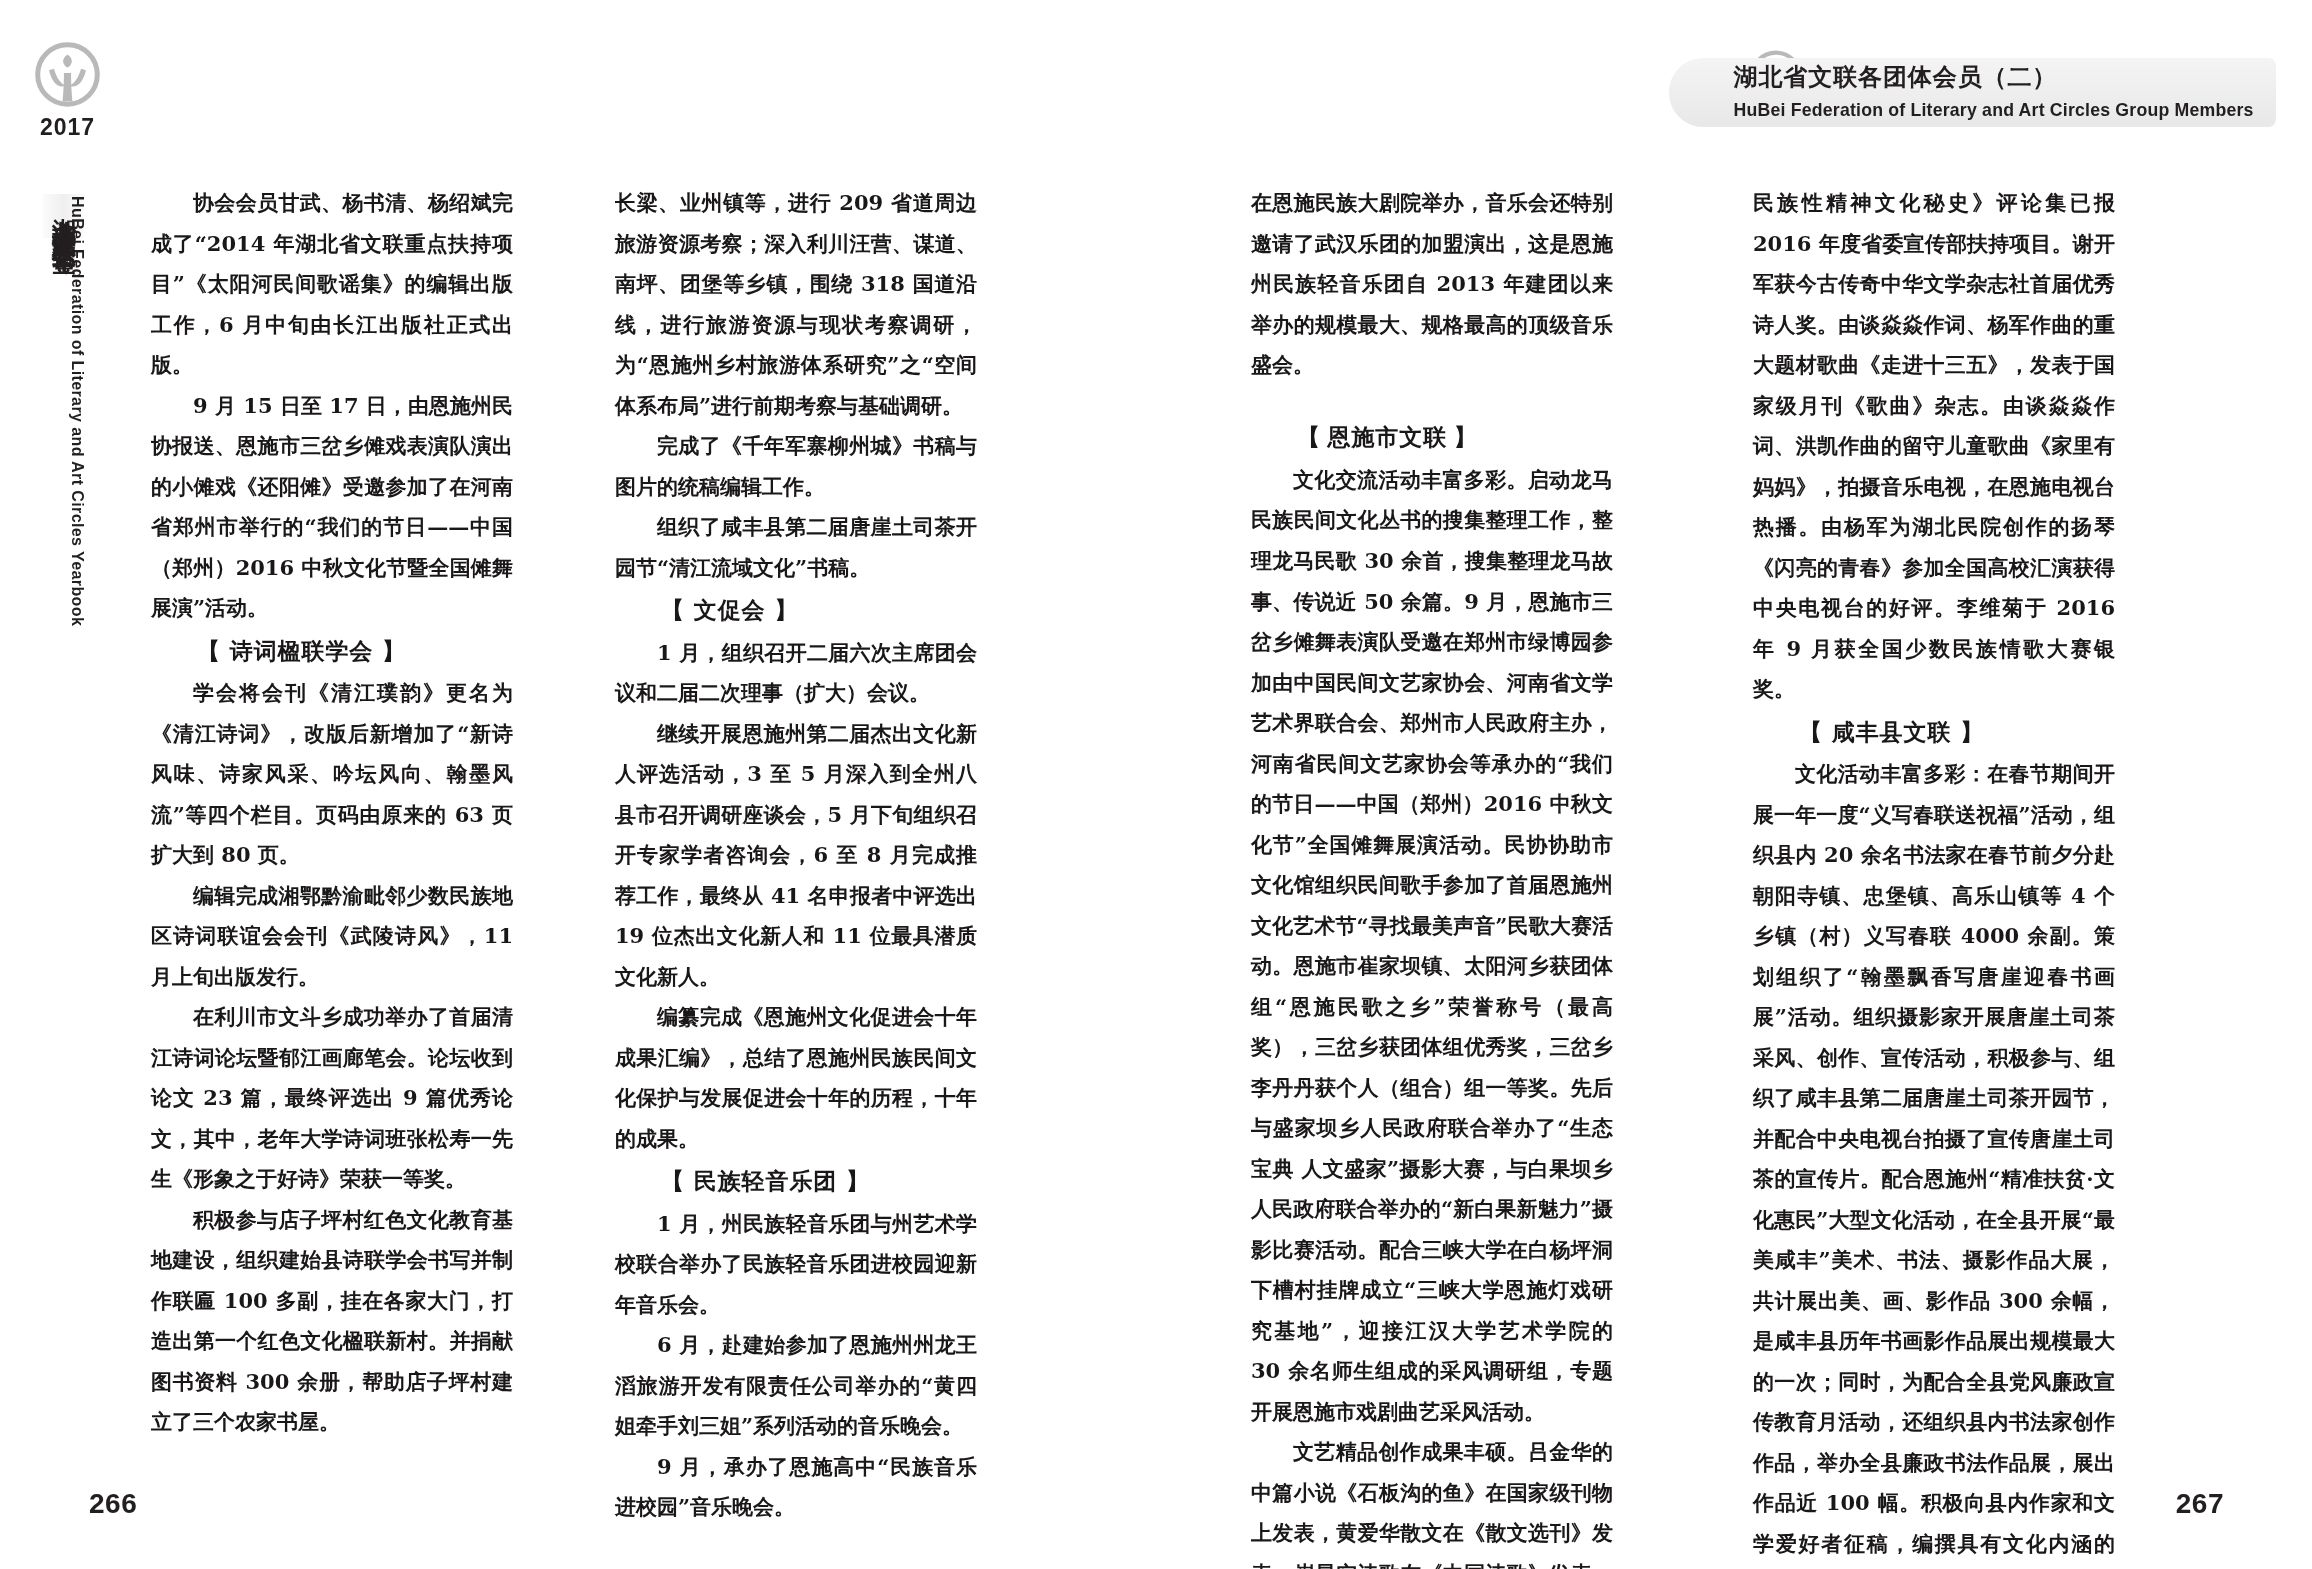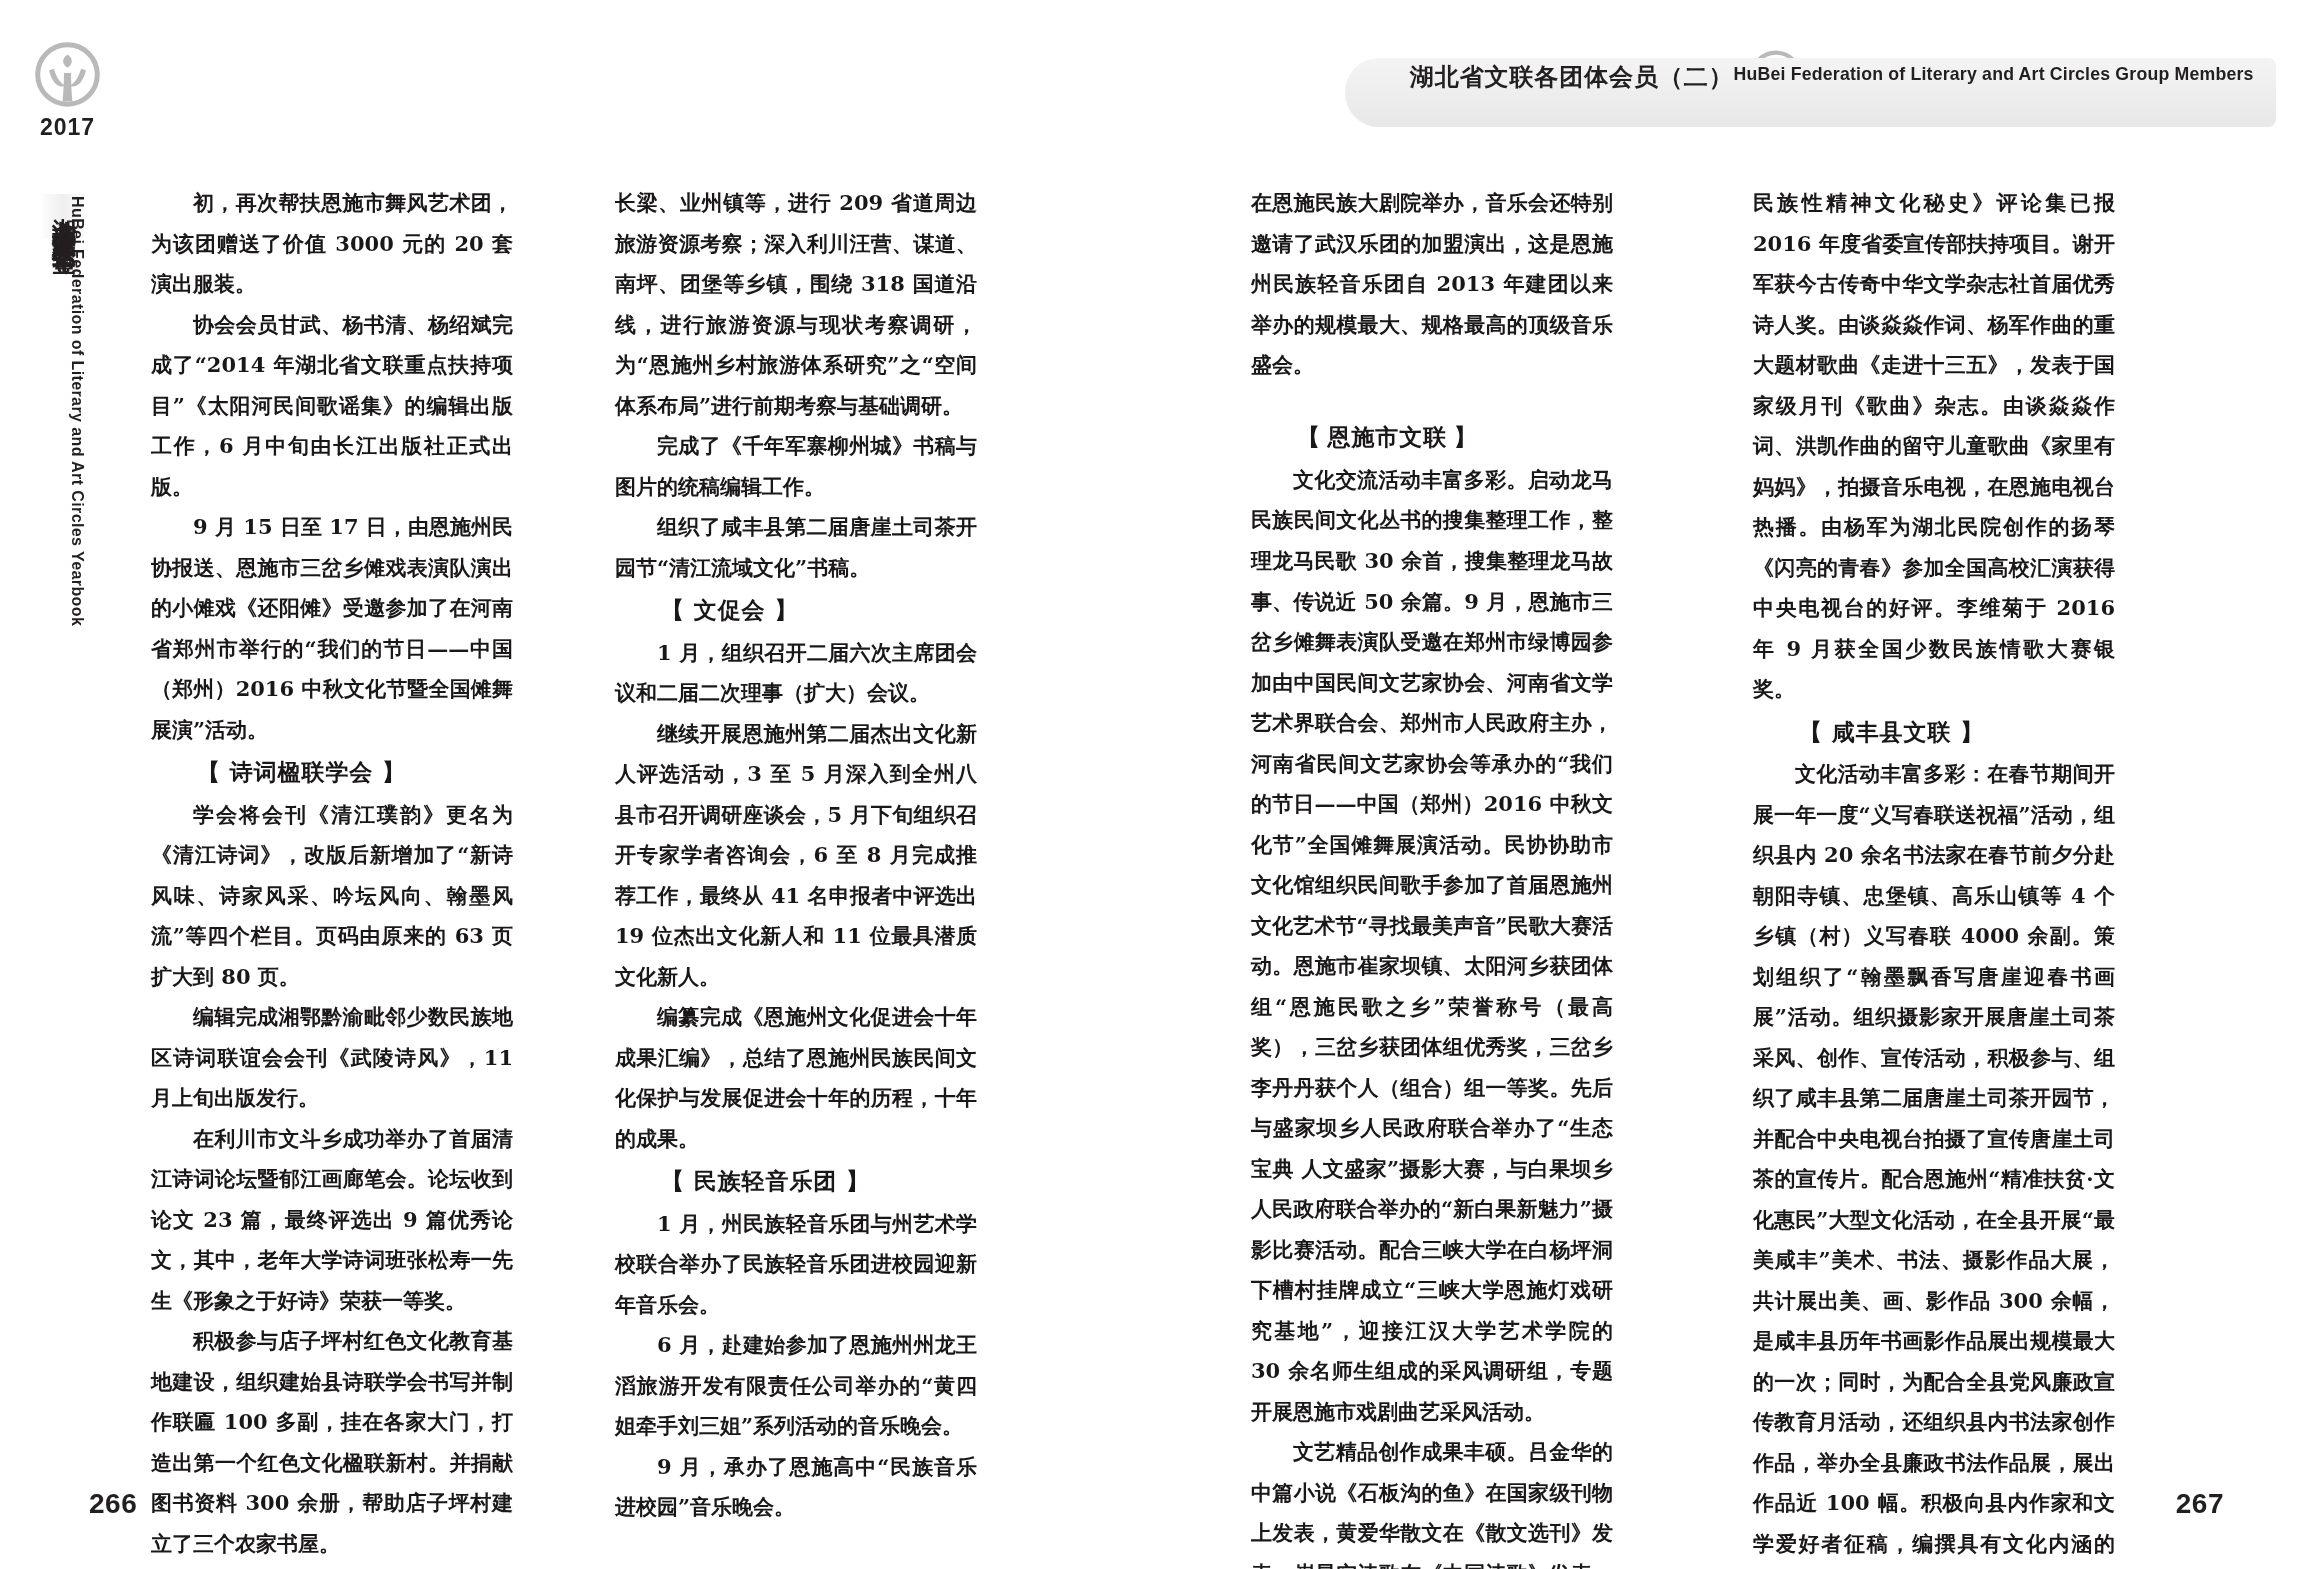--- a/index.html
+++ b/index.html
@@ -73,22 +73,22 @@
   .header-badge {
     position: absolute;
     right: 37px;
     top: 58px;
     height: 69px;
     background: linear-gradient(to bottom, #f4f4f4, #e8e8e8);
     border-radius: 34px 7.5px 7.5px 34px;
     padding: 5.6px 22.4px 5.6px 65px;
     box-sizing: border-box;
     display: flex;
-    flex-direction: row;
-    justify-content: flex-end;
+    flex-direction: column;
+    justify-content: space-between;
   }
   .header-cn {
     font-family: "DejaVu Sans", sans-serif;
     font-weight: bold;
     font-size: 24px;
     letter-spacing: 0.9px;
     color: #231f20;
     line-height: 1.15;
     white-space: nowrap;
   }
@@ -208,21 +208,20 @@
       <path d="M45 48 C45 64 44 78 43 88 L57 88 C56 78 55 64 55 48 Z" fill="#b9b9b9"></path>
     </svg>
   </div>
   <div class="header-year">2017</div>
   <div class="header-badge">
     <div class="header-cn">湖北省文联各团体会员（二）</div>
     <div class="header-en">HuBei Federation of Literary and Art Circles Group Members</div>
   </div>
 
   <div class="col" id="col1">
-    <p>初，再次帮扶恩施市舞风艺术团，为该团赠送了价值 3000 元的 20 套演出服装。</p>
     <p>协会会员甘武、杨书清、杨绍斌完成了“2014 年湖北省文联重点扶持项目”《太阳河民间歌谣集》的编辑出版工作，6 月中旬由长江出版社正式出版。</p>
     <p>9 月 15 日至 17 日，由恩施州民协报送、恩施市三岔乡傩戏表演队演出的小傩戏《还阳傩》受邀参加了在河南省郑州市举行的“我们的节日——中国（郑州）2016 中秋文化节暨全国傩舞展演”活动。</p>
 
     <p class="section-head">【 诗词楹联学会 】</p>
     <p>学会将会刊《清江璞韵》更名为《清江诗词》，改版后新增加了“新诗风味、诗家风采、吟坛风向、翰墨风流”等四个栏目。页码由原来的 63 页扩大到 80 页。</p>
     <p>编辑完成湘鄂黔渝毗邻少数民族地区诗词联谊会会刊《武陵诗风》，11 月上旬出版发行。</p>
     <p>在利川市文斗乡成功举办了首届清江诗词论坛暨郁江画廊笔会。论坛收到论文 23 篇，最终评选出 9 篇优秀论文，其中，老年大学诗词班张松寿一先生《形象之于好诗》荣获一等奖。</p>
     <p>积极参与店子坪村红色文化教育基地建设，组织建始县诗联学会书写并制作联匾 100 多副，挂在各家大门，打造出第一个红色文化楹联新村。并捐献图书资料 300 余册，帮助店子坪村建立了三个农家书屋。</p>
 
   </div>

